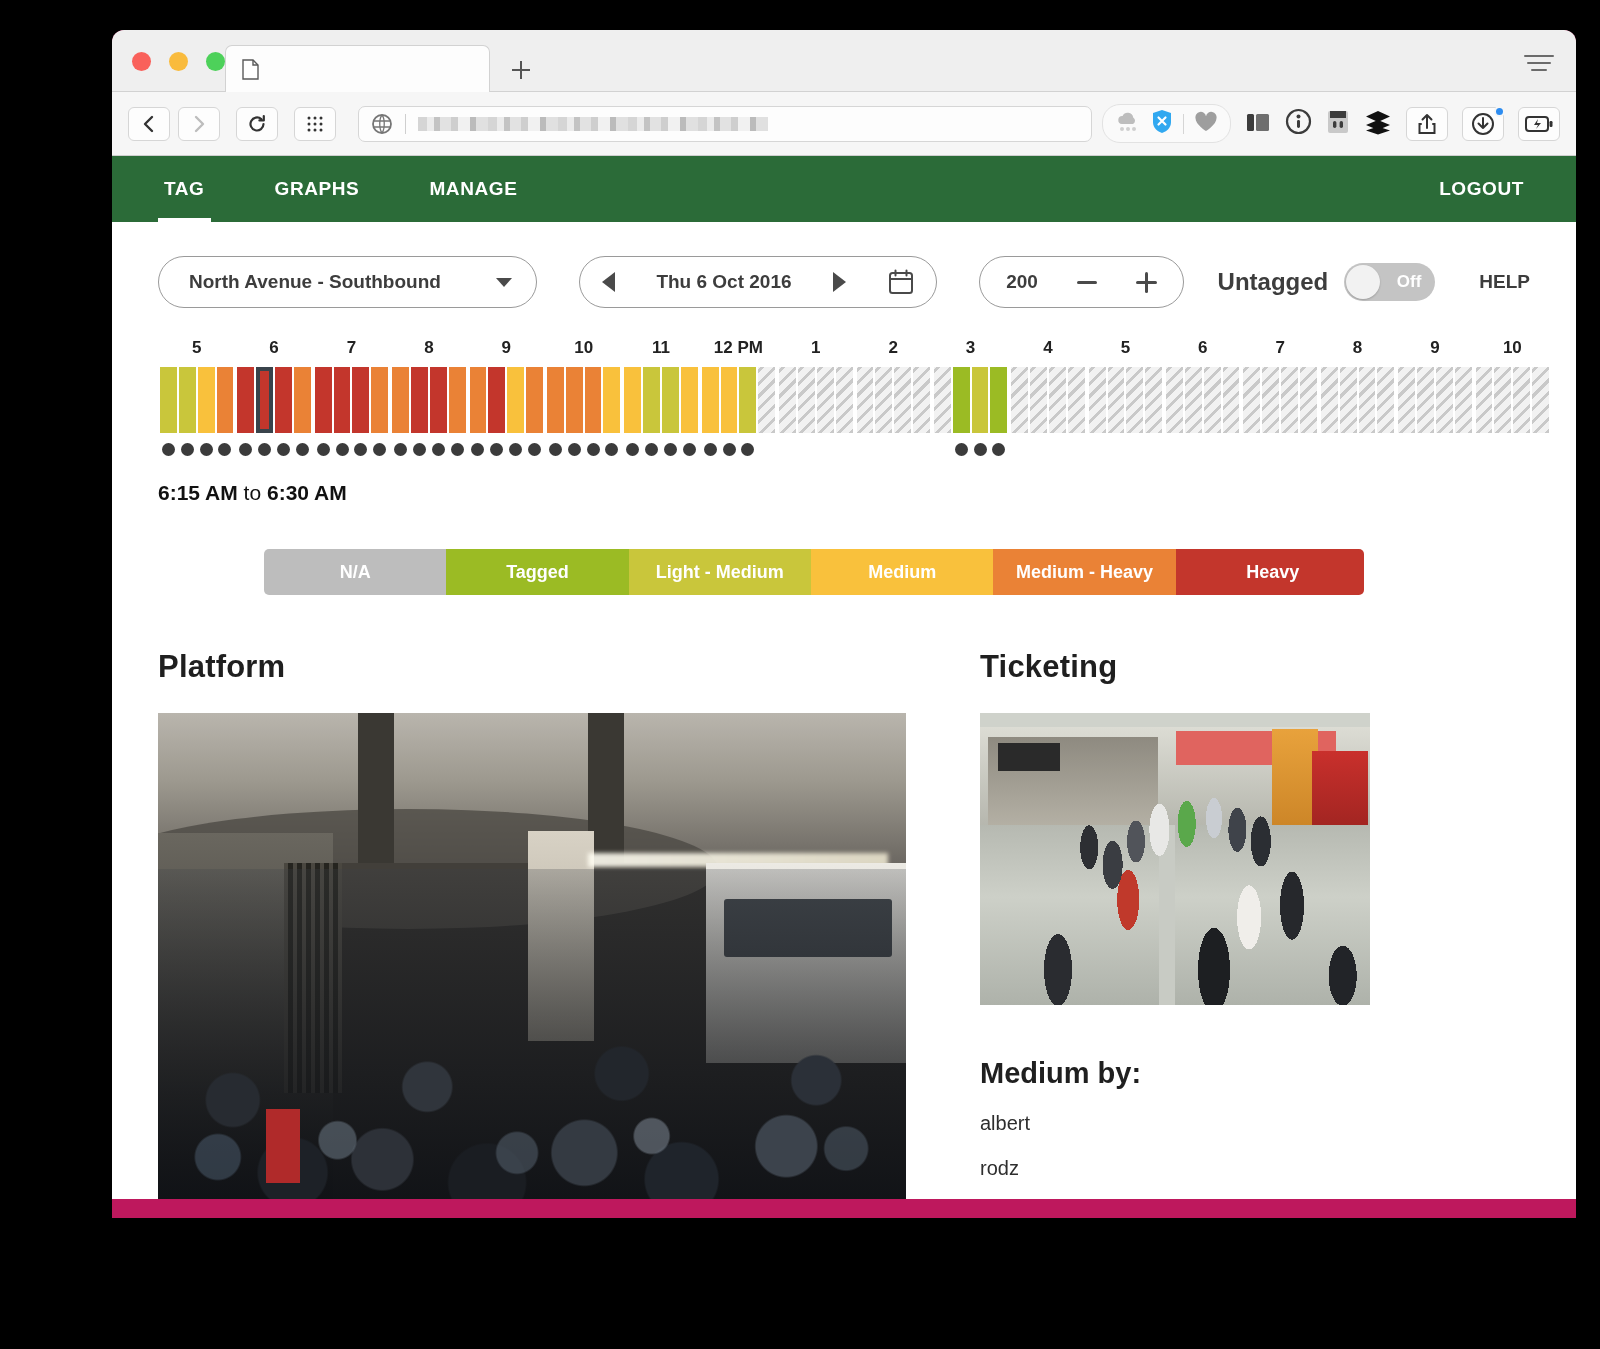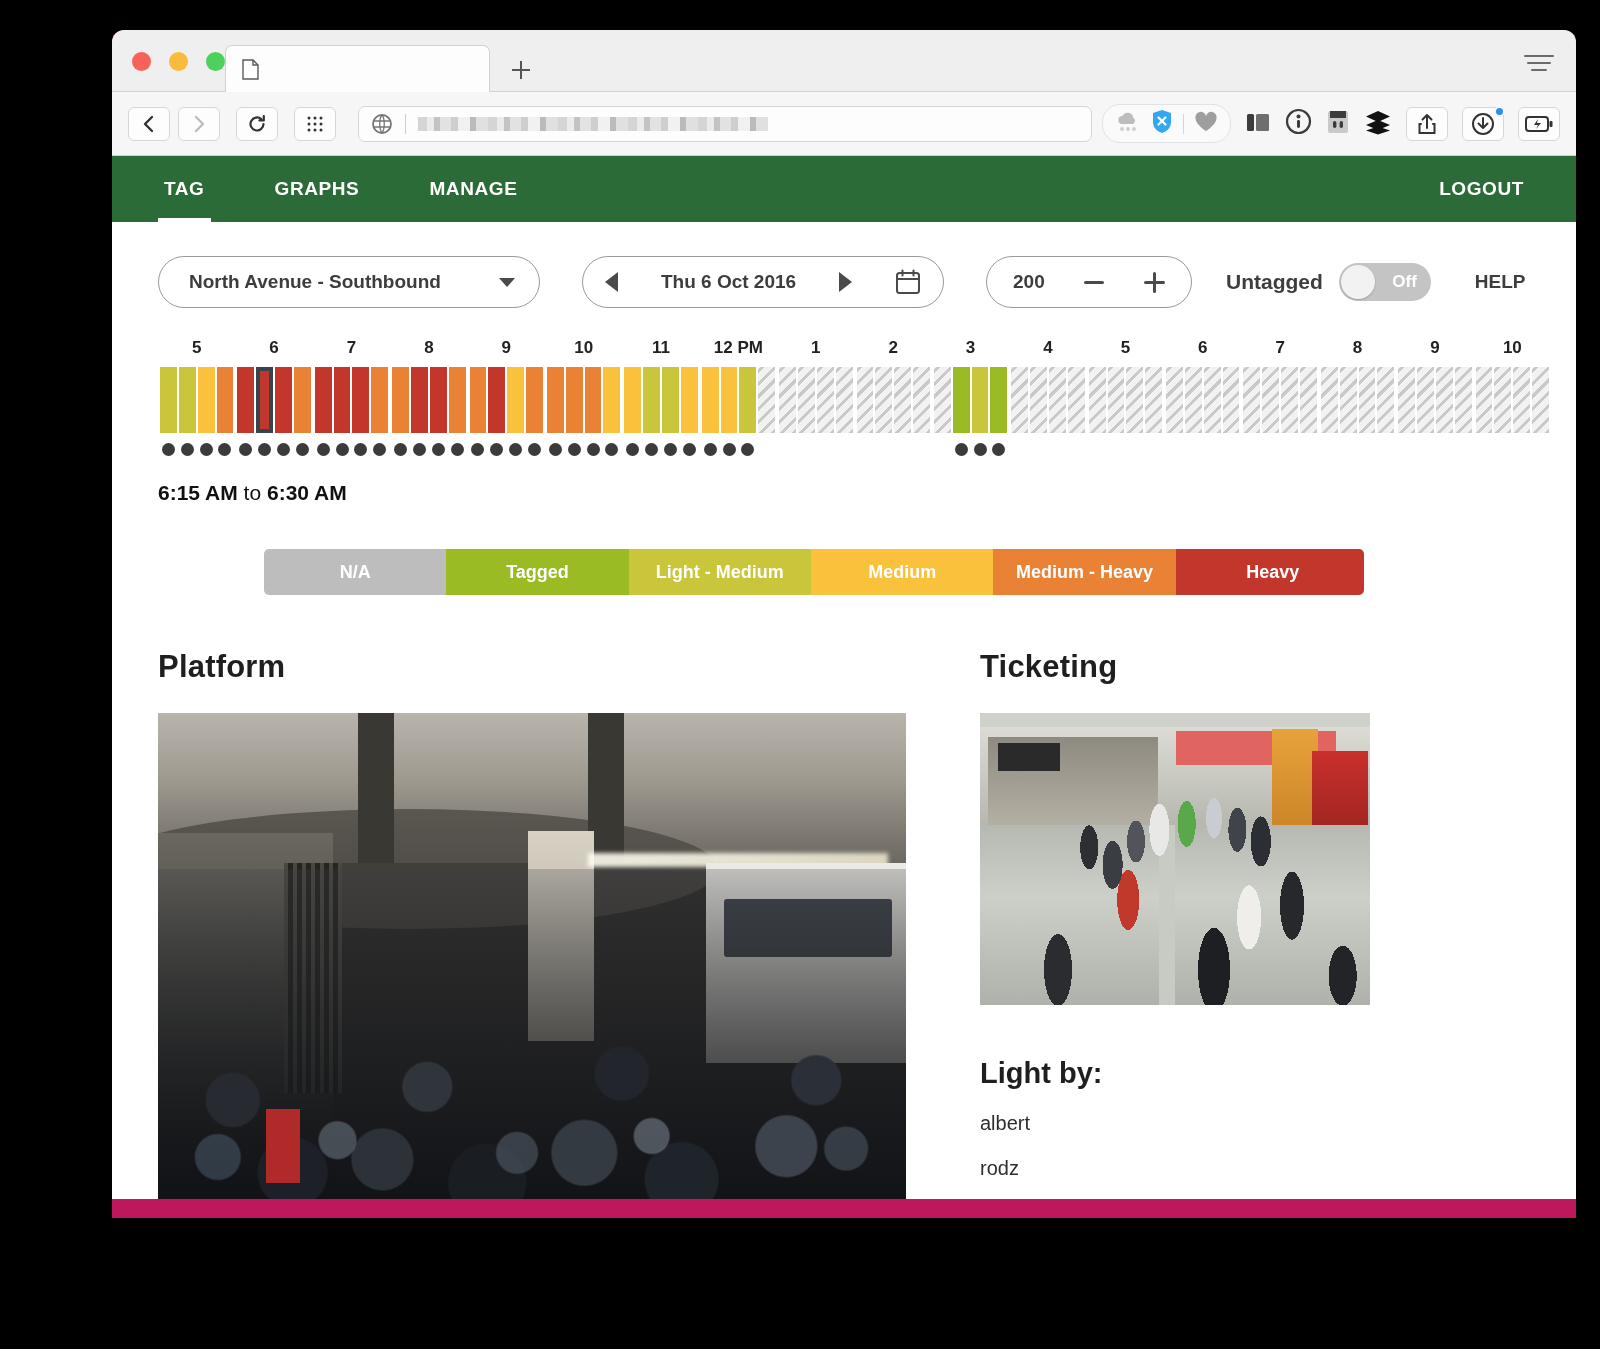--- a/index.html
+++ b/index.html
@@ -144,21 +144,21 @@
     width: 206px; height: 52px; border:1px solid #9a9a9a; border-radius: 26px;
     display:flex; align-items:center; justify-content:space-between;
     padding: 0 26px; margin-left: 42px; color:#3d3d3d; font-size:19px; font-weight:bold;
   }
   .minus { width:20px;height:3px;background:#4a4a4a;border-radius:2px; }
   .plus { position:relative; width:21px; height:21px; }
   .plus::before,.plus::after{content:"";position:absolute;background:#4a4a4a;border-radius:2px;}
   .plus::before{left:0;top:9px;width:21px;height:3px;}
   .plus::after{top:0;left:9px;height:21px;width:3px;}
 
-  .untagged-label { margin-left: 34px; font-size:21px; color:#3d3d3d; font-weight:bold; }
+  .untagged-label { margin-left: 34px; font-size:24px; color:#3d3d3d; font-weight:bold; }
   .toggle {
     margin-left: 16px; width: 92px; height: 38px; border-radius: 19px;
     background:#c4c4c4; position:relative; display:flex; align-items:center;
   }
   .toggle .knob {
     position:absolute; left:2px; top:2px; width:34px; height:34px; border-radius:50%;
     background:#f2f2f2; box-shadow:0 1px 2px rgba(0,0,0,.2);
   }
   .toggle .state { position:absolute; right:14px; color:#fff; font-size:17px; font-weight:bold; }
   .help { margin-left: 44px; font-size:19px; font-weight:bold; color:#3d3d3d; }
@@ -918,21 +918,21 @@
               <div class="tick-banner"></div>
               <div class="tick-pillar"></div>
               <div class="tick-machine"></div>
               <div class="tick-floor"></div>
               <div class="tick-floorline"></div>
               <div class="tick-people"></div>
             </div>
           </div>
 
           <div class="taggedby">
-            <h3>Light by:</h3>
+            <h3>Medium by:</h3>
             <div id="tagger-list">
                 <div class="tagger">albert</div>
                 <div class="tagger">rodz</div>
               </div>
           </div>
         </div>
       </div>
 
     </div>
   </div>

